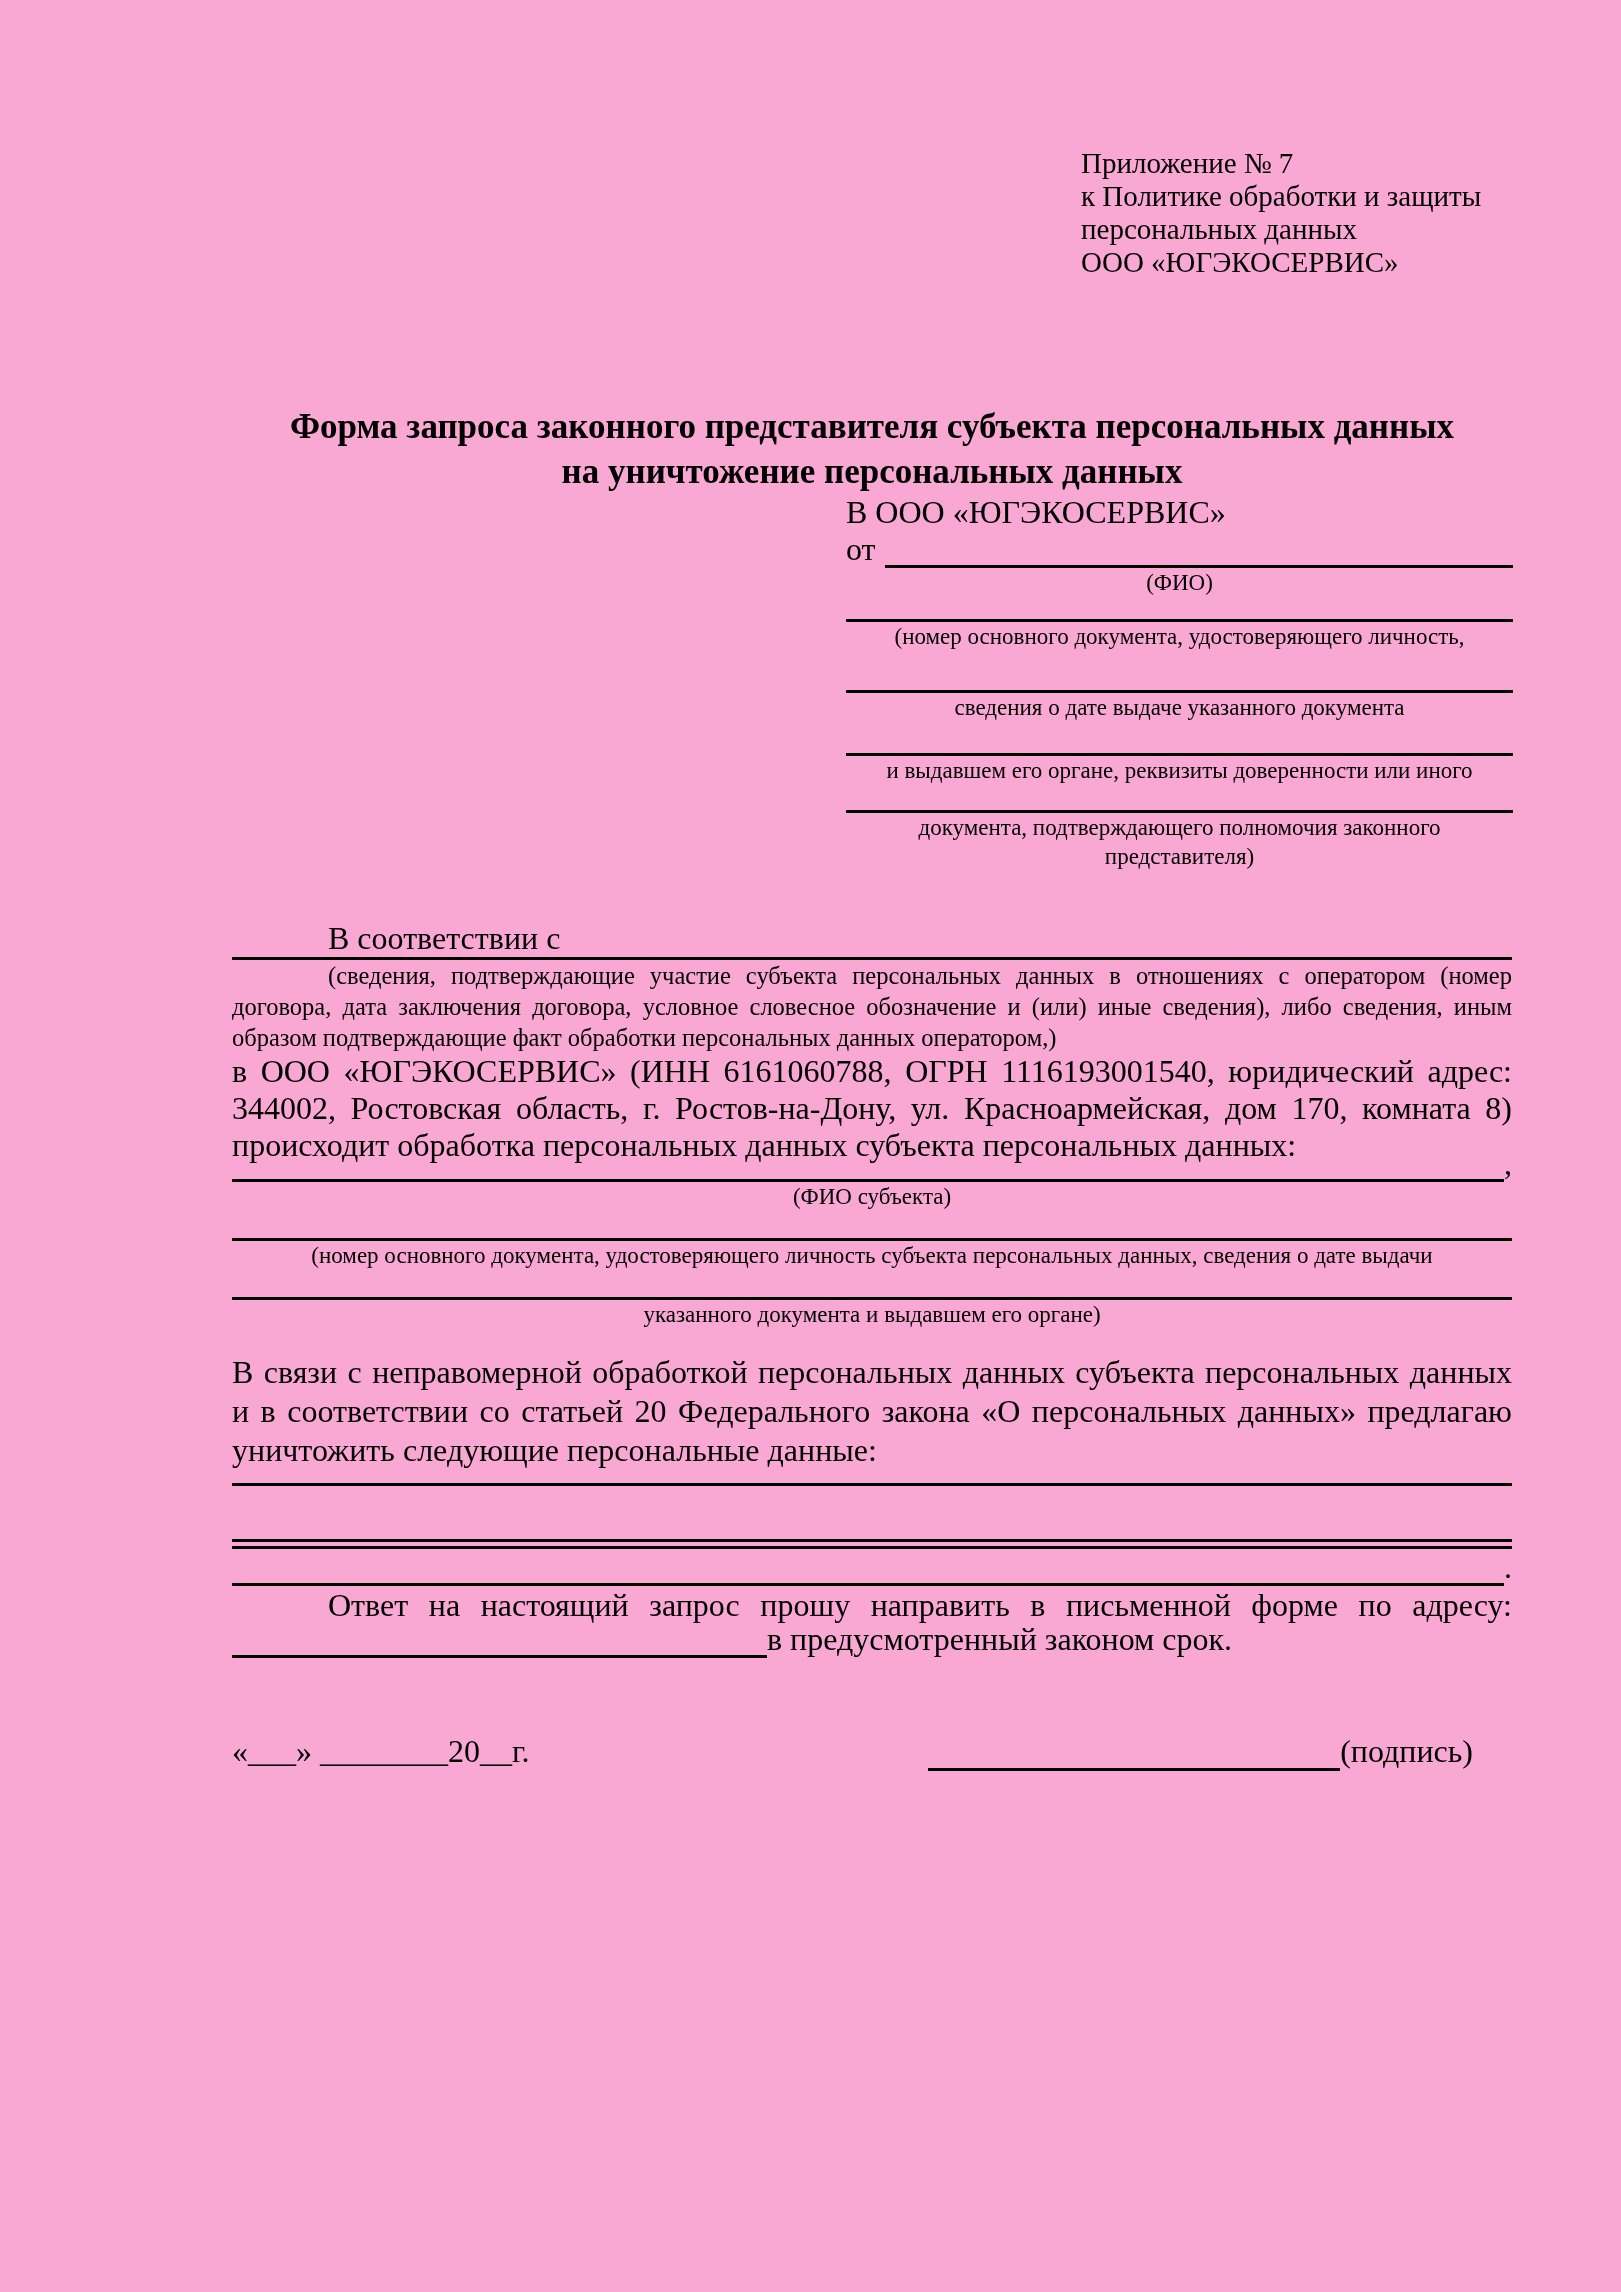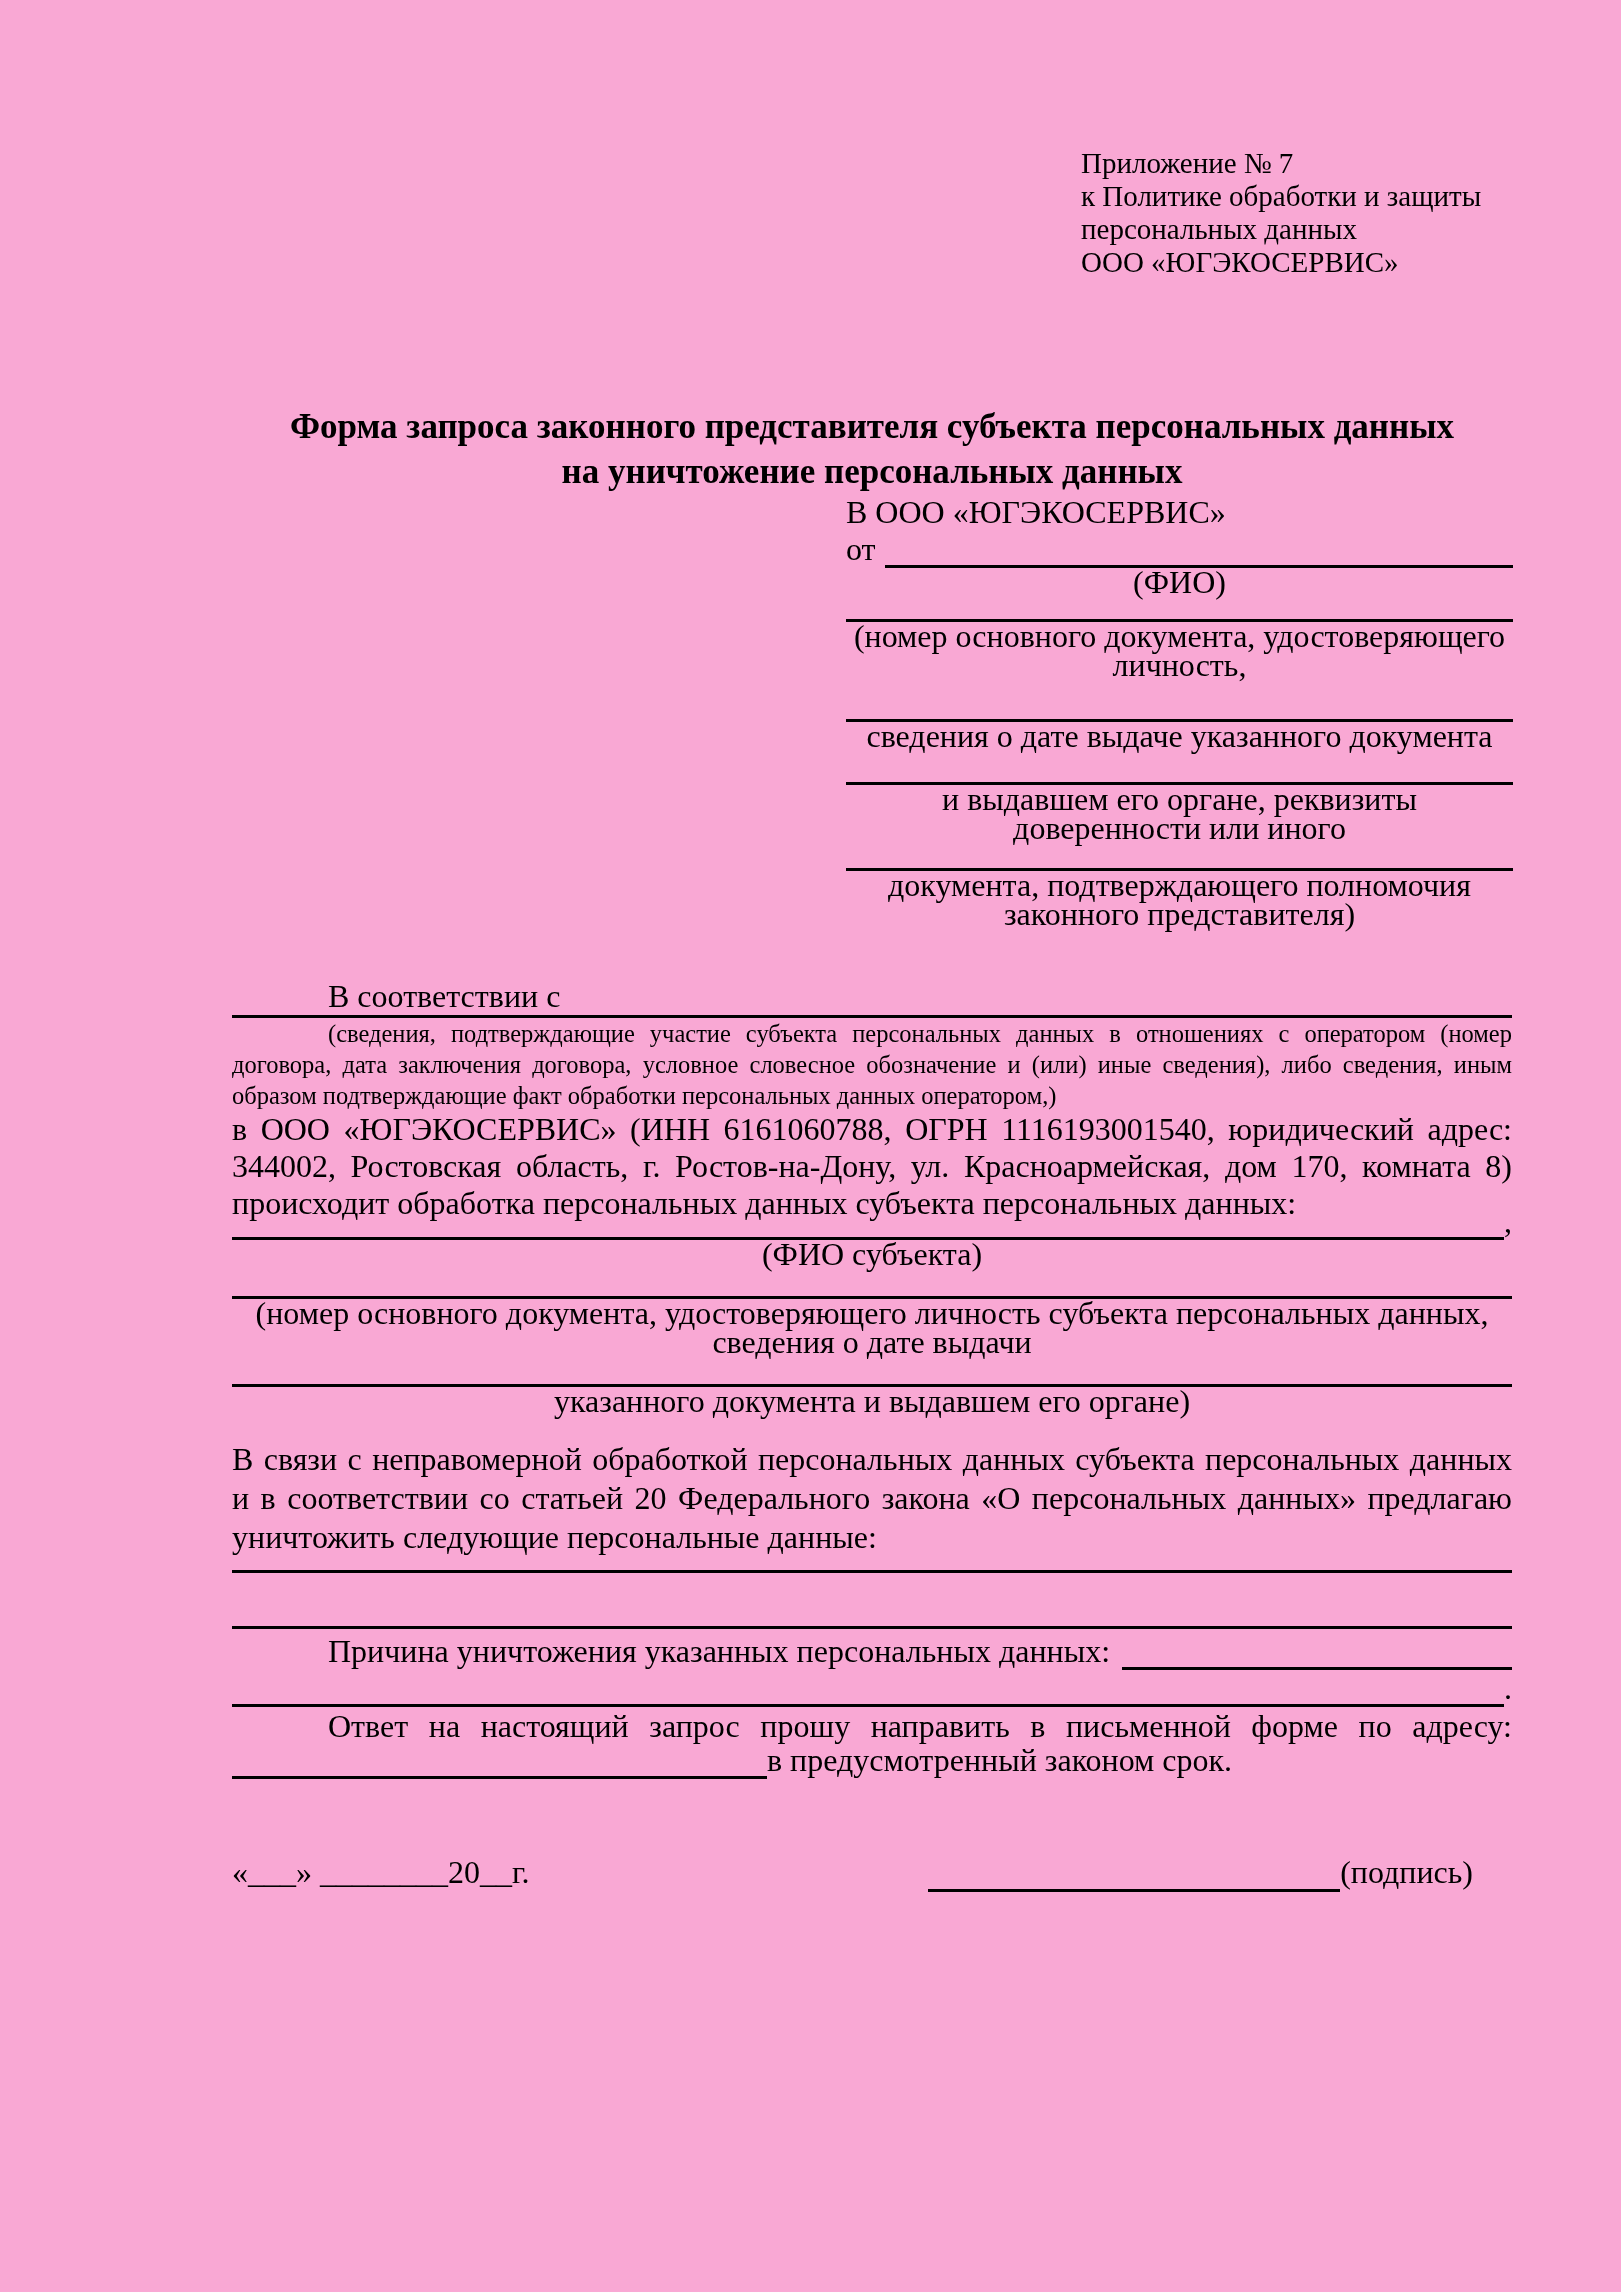--- a/index.html
+++ b/index.html
@@ -18,21 +18,21 @@
   .annex{margin-left:849px;font-size:29px;line-height:33px;}
   
   .doc-title{margin-top:125px;text-align:center;font-weight:bold;font-size:35px;line-height:45px;}
   .doc-title div{white-space:nowrap;}
   
   .addressee{margin-left:614px;width:667px;}
   .addr-to{line-height:37px;}
   .from-row{display:flex;line-height:37px;justify-content:center;}
   .from-row .lbl{white-space:nowrap;padding-right:9.8px;}
   .fill{flex:1 1 auto;border-bottom:3.9px solid #000;}
-  .cap{font-size:32px;line-height:29px;text-align:center;}
+  .cap{font-size:23px;line-height:29px;text-align:center;}
   .blank{height:0;border-bottom:3.9px solid #000;}
   .b2{margin-top:21.6px;}
   .b3{margin-top:39px;}
   .b4{margin-top:31px;}
   .b5{margin-top:25.5px;}
   
   .according-row{display:flex;margin-top:49px;line-height:37px;flex-direction:column;}
   .according-row .lbl{white-space:nowrap;margin-left:96px;padding-right:11.8px;}
   .explain{font-size:24.5px;line-height:31px;text-align:justify;text-indent:96px;}
   .para{text-align:justify;line-height:37px;}
@@ -117,21 +117,20 @@
 
   <div class="blank bF"></div>
   <div class="cap">указанного документа и выдавшем его органе)</div>
 
   <div class="para lh40 request">В связи с неправомерной обработкой персональных данных субъекта персональных данных и в соответствии со статьей 20 Федерального закона «О персональных данных» предлагаю уничтожить следующие персональные данные:</div>
 
   <div class="blank bA"></div>
   <div class="blank bB"></div>
 
   <div class="reason-row">
-    <span class="lbl">Причина уничтожения указанных персональных данных:</span>
     <span class="fill"></span>
   </div>
   <div class="period-row">
     <span class="fill"></span>
     <span class="tail">.</span>
   </div>
 
   <div class="answer">Ответ на настоящий запрос прошу направить в письменной форме по адресу:</div>
   <div class="term-row">
     <span class="ul-seg"></span>

